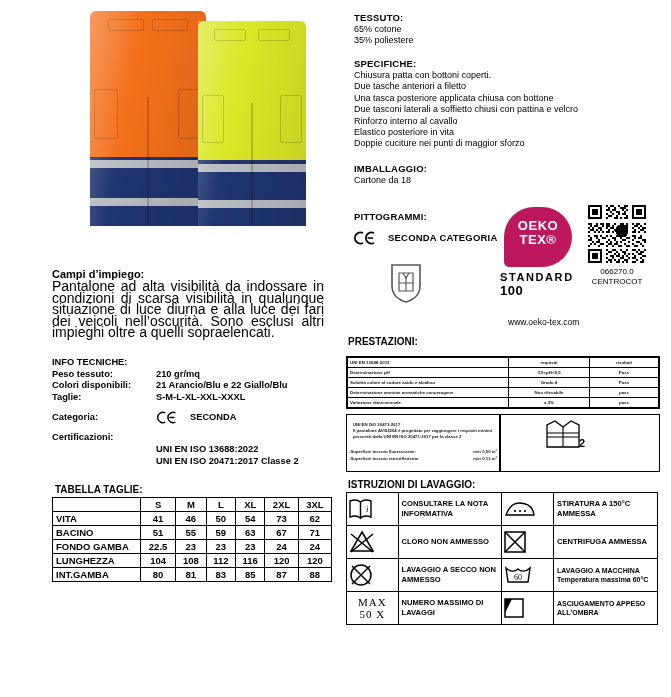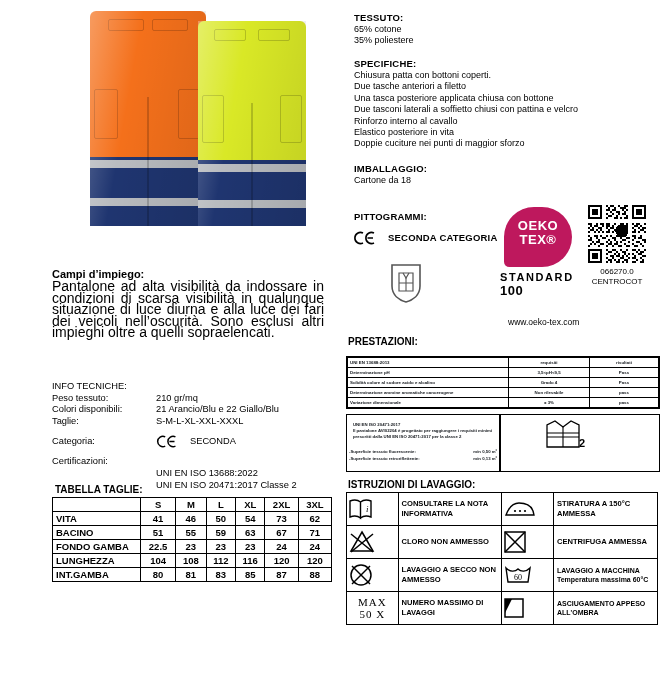--- a/index.html
+++ b/index.html
@@ -74,21 +74,21 @@
   .twash td.tx{width:104px;font-weight:bold;line-height:9.6px;padding:4px 3px;}
   .twash td.tx.sm{font-size:7px;line-height:9px;}
 
   .sect-title{position:absolute;font-weight:bold;font-size:10px;text-align:right;}
 
   
   .campi{position:absolute;left:52px;top:268px;width:272px;}
   .campi h3{margin:0 0 1px 0;font-size:11px;font-weight:bold;}
   .campi p{margin:0;font-size:14px;line-height:11.6px;text-align:justify;}
 
-  .info{position:absolute;left:52px;top:357px;width:280px;font-size:9.3px;line-height:11.6px;font-weight:normal;margin-top:24px;}
+  .info{position:absolute;left:52px;top:357px;width:280px;font-size:9.3px;line-height:11.6px;font-weight:bold;}
   .info .row{display:flex;}
   .info .k{width:104px;}
   .row-gap{height:8px;}
 
   .ce{display:inline-block;font-size:11px;letter-spacing:-1px;font-weight:normal;}
 
   svg{display:block;}
 </style>
 </head>
 <body>

